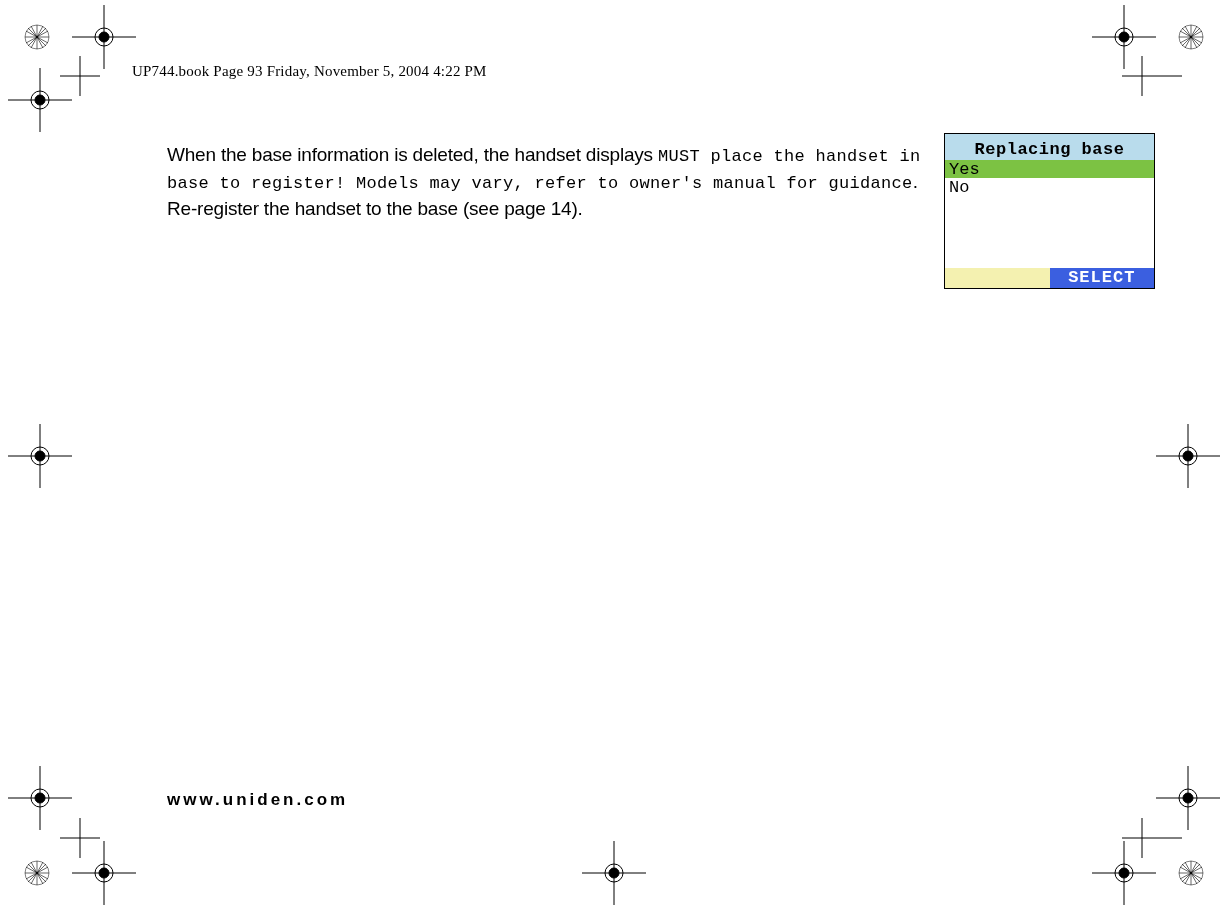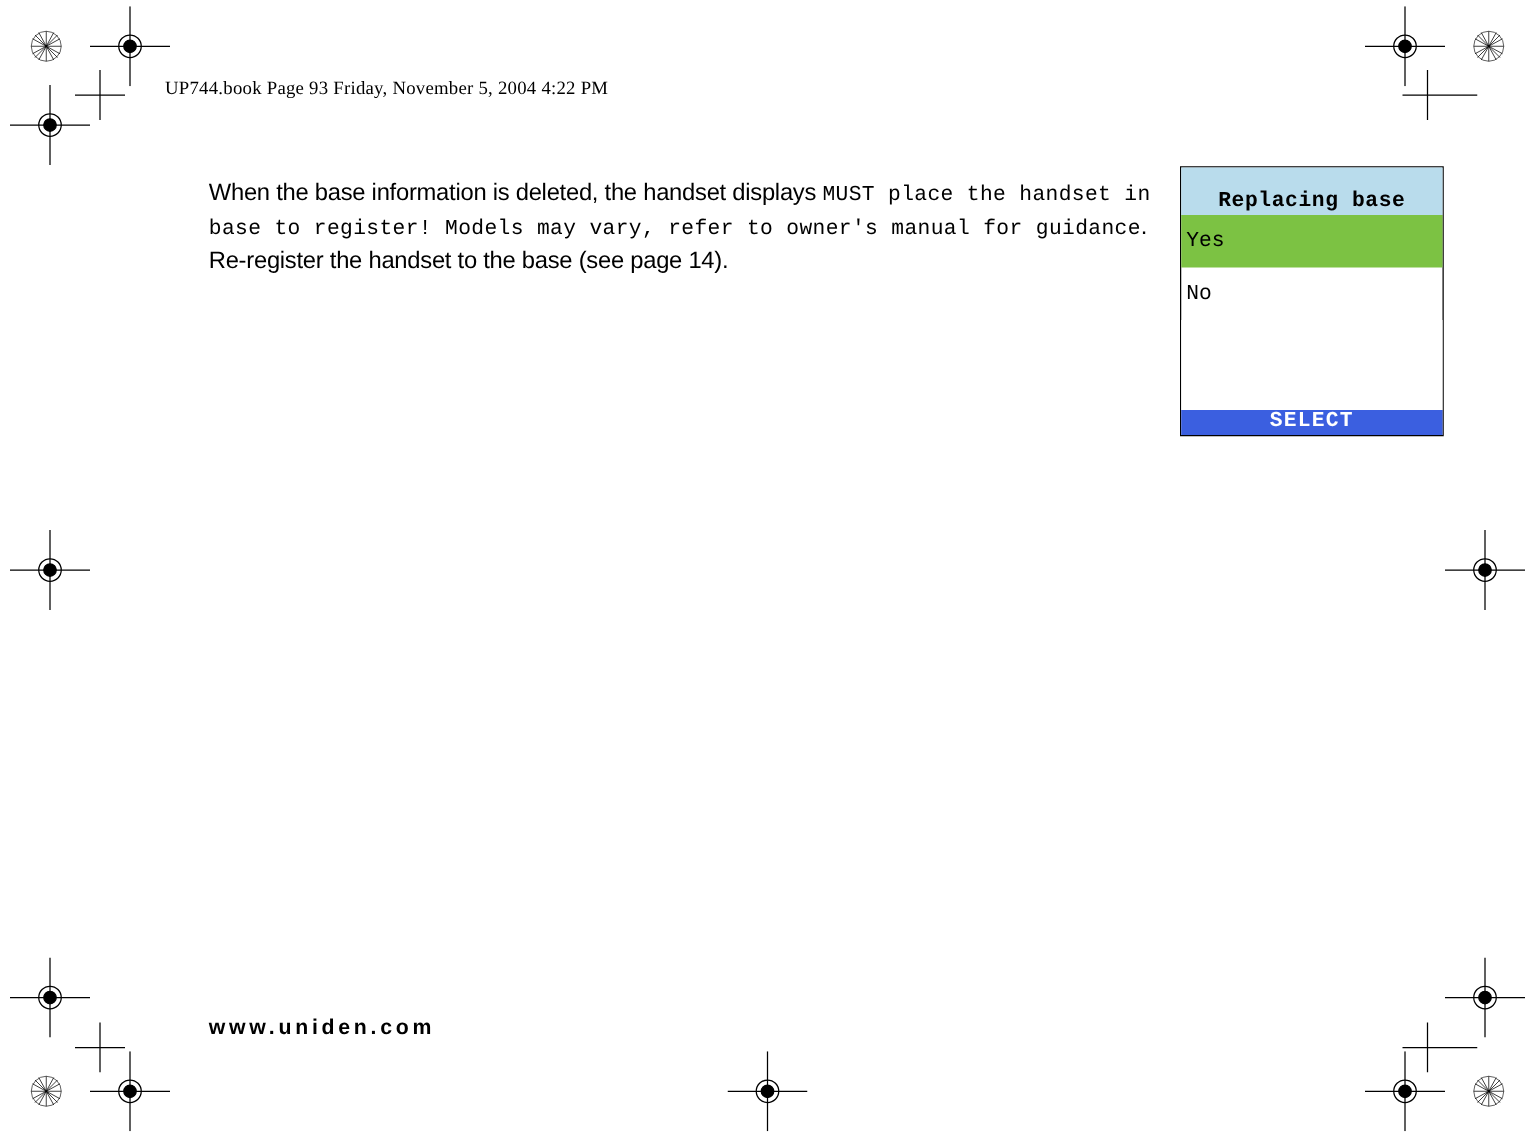--- a/index.html
+++ b/index.html
@@ -75,40 +75,39 @@
     width: 211px;
     border: 1px solid #000;
     font-family: "Courier New", Courier, monospace;
     font-size: 17px;
     line-height: 20px;
     box-sizing: border-box;
   }
   .lcd .title {
     background: #B9DCEC;
     text-align: center;
-    padding: 18px 0 0 0;
+    padding: 6px 0 0 0;
     height: 20px;
     font-weight: 600;
     letter-spacing: 0.5px;
   }
   .lcd .row {
-    padding: 12px 4px;
+    padding: 0 4px;
     height: 18px;
   }
   .lcd .row.sel {
     background: #7CC243;
   }
   .lcd .body-fill {
     height: 72px;
     background: #fff;
   }
   .lcd .softkeys {
     display:flex;
     height: 20px;
-    flex-direction: column;
   }
   .lcd .softkeys .sk-left {
     flex:1;
     background:#F4F1B0;
   }
   .lcd .softkeys .sk-right {
     flex:1;
     background:#3B5FE0;
     color:#fff;
     text-align:center;
@@ -122,21 +121,21 @@
     top: 790px;
     left: 167px;
     right: 68px;
     display:flex;
     justify-content:space-between;
     font-weight:700;
     letter-spacing: 3px;
     font-size:17px;
   }
   .footer .left span.pg { letter-spacing:2px; }
-  .footer .right { letter-spacing:3px;margin-top:22px; }
+  .footer .right { letter-spacing:3px; }
 
 </style>
 </head>
 <body>
 
 <div class="reg" style="top:24px;left:24px">
   <svg viewBox="0 0 26 26">
       <circle cx="13" cy="13" r="12" fill="none" stroke="#000" stroke-width="0.5"></circle>
   <g stroke="#000" stroke-width="0.6">
         <line x1="13" y1="1" x2="13" y2="25"></line>

